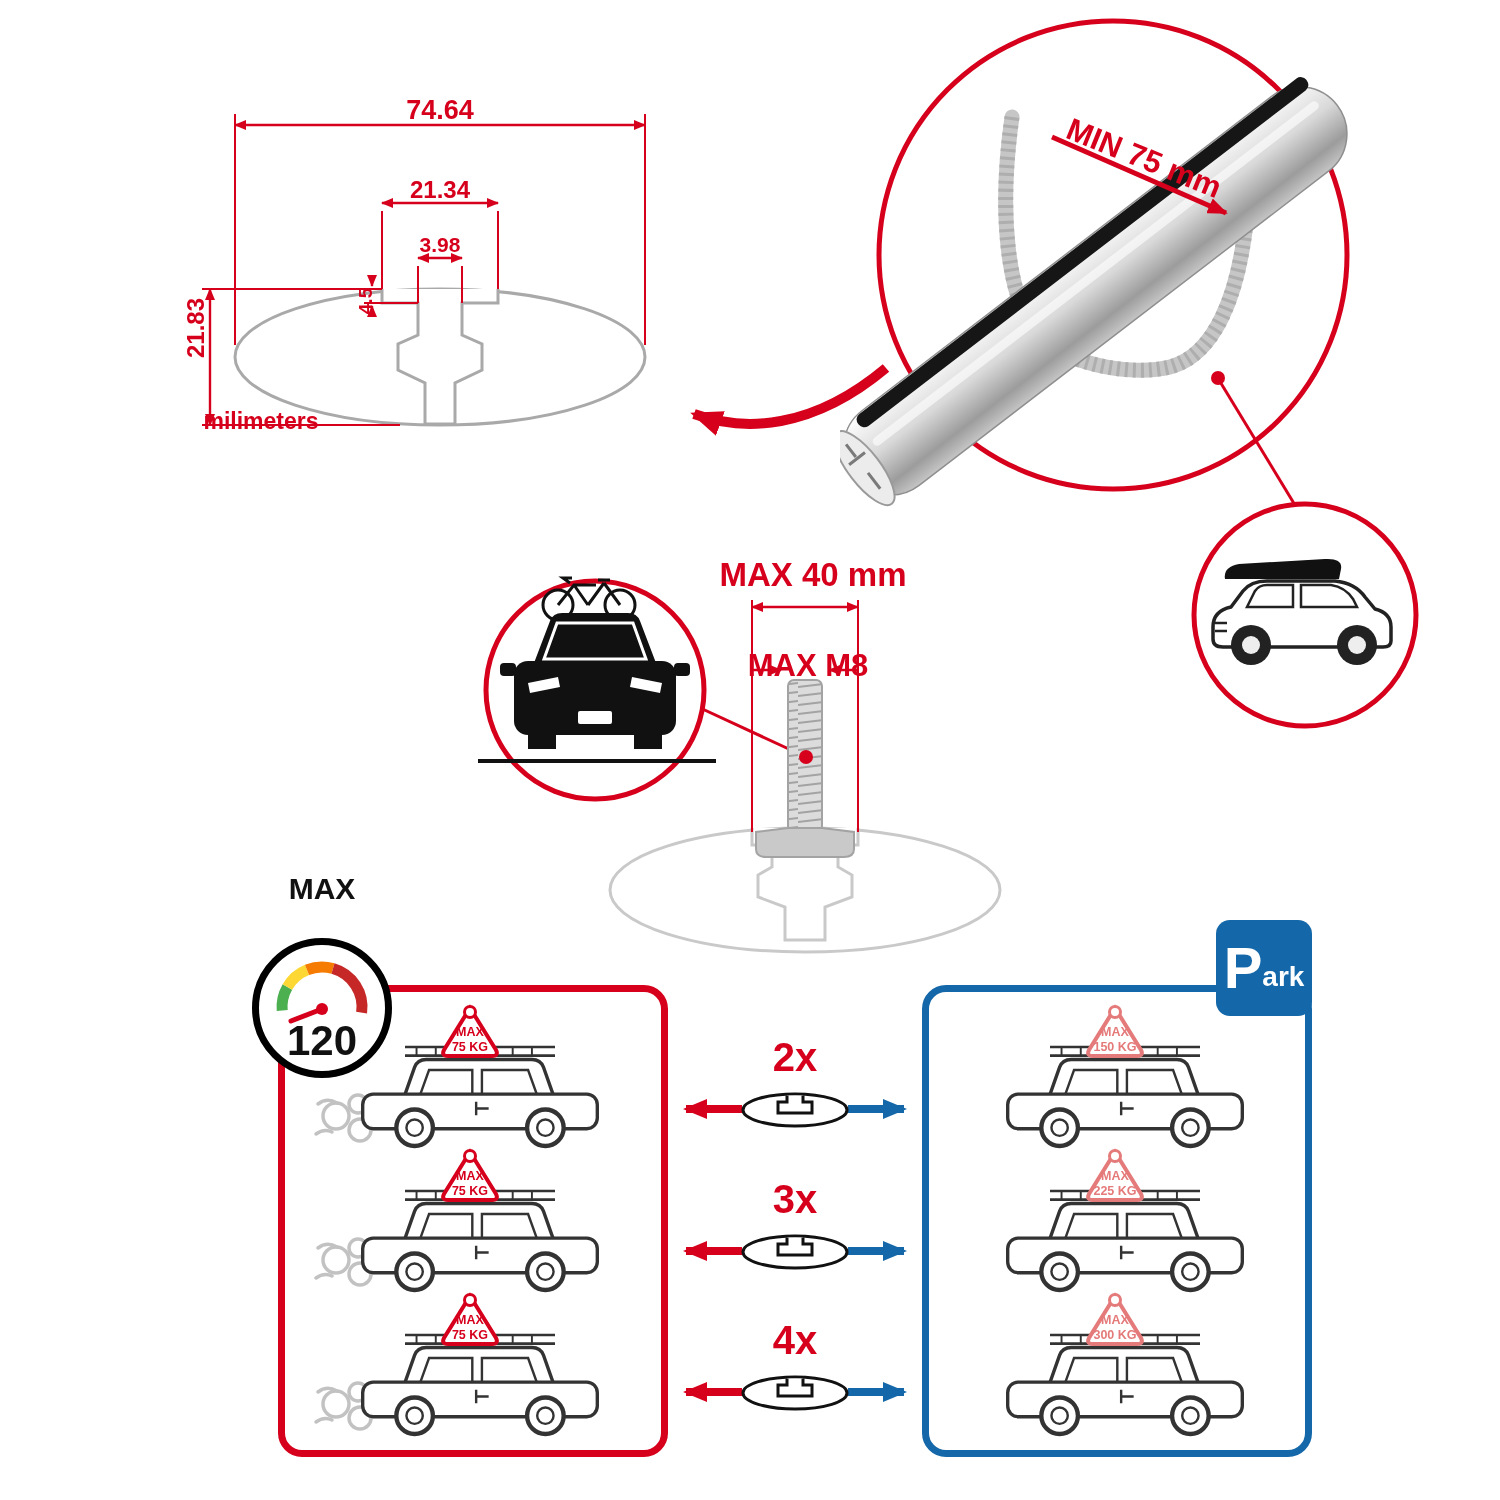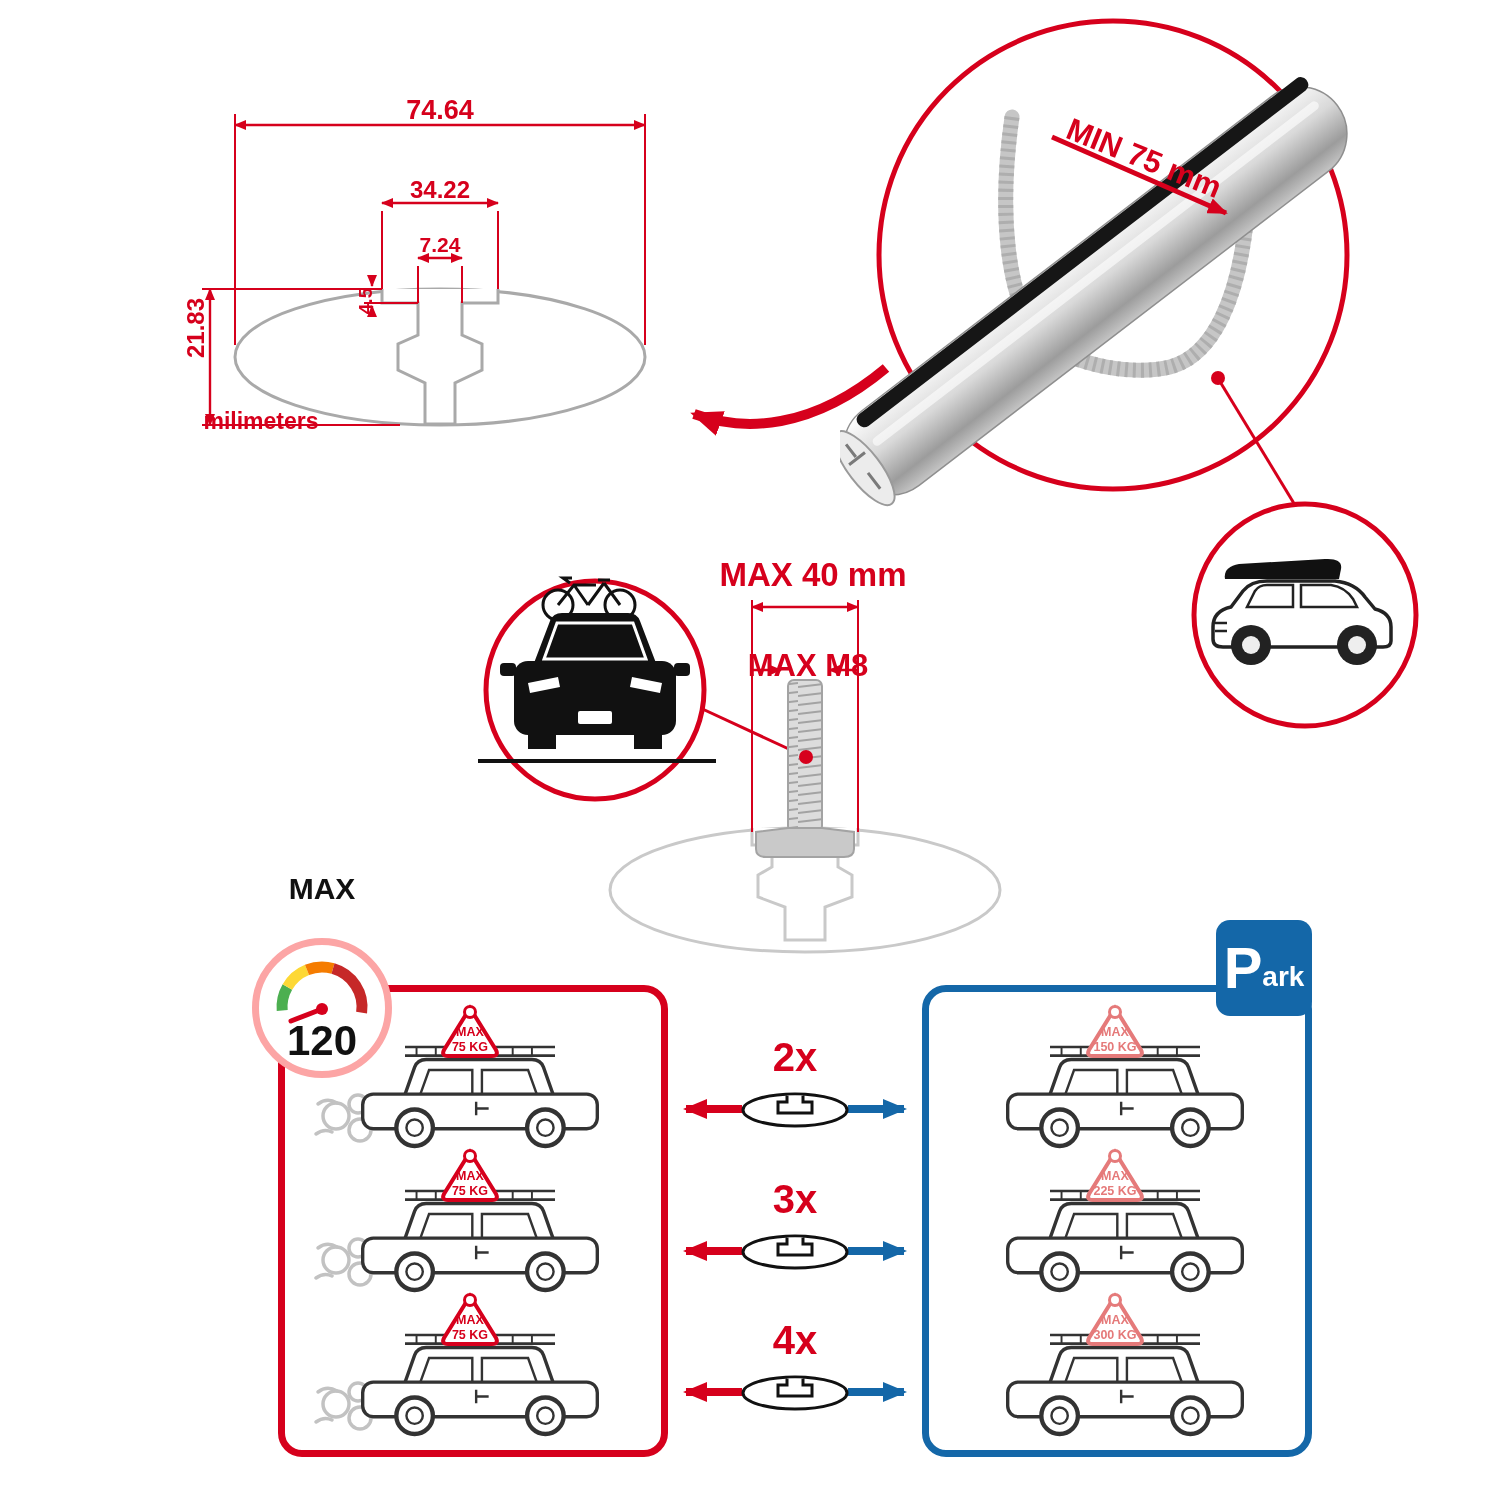--- a/index.html
+++ b/index.html
@@ -5,21 +5,21 @@
   html,body{margin:0;padding:0;background:#fff;}
   .page{position:relative;width:1500px;height:1500px;background:#fff;font-family:"Liberation Sans",sans-serif;overflow:hidden;}
   .abs{position:absolute;}
   .lbl{position:absolute;color:#d6001c;font-weight:600;text-align:center;white-space:nowrap;font-size:26px;}
   .lbl.black{color:#111;}
   .lbl.bold{font-weight:bold;}
   .rot-ccw{transform:rotate(-90deg);transform-origin:center center;}
   .box{position:absolute;box-sizing:border-box;background:#fff;border-radius:24px;}
   .box.redb{border:7px solid #d6001c;}
   .box.blueb{border:7px solid #1467a8;}
-  .speedo{position:absolute;box-sizing:border-box;width:140px;height:140px;border:7px solid #fca5a5;border-radius:50%;background:#fff;z-index:5;}
+  .speedo{position:absolute;box-sizing:border-box;width:140px;height:140px;border:7px solid #000000;border-radius:50%;background:#fff;z-index:5;}
   .speedo .val{position:absolute;left:0;right:0;top:72px;text-align:center;font-size:42px;font-weight:bold;color:#111;}
   .park{position:absolute;display:flex;align-items:center;justify-content:center;background:#1467a8;border-radius:14px;color:#fff;z-index:6;}
   .park .p-big{font-size:58px;font-weight:bold;line-height:1;}
   .park .p-small{font-size:28px;font-weight:bold;margin-top:18px;}
   svg text{font-family:"Liberation Sans",sans-serif;}
   .carunit{position:absolute;}
 </style>
 </head>
 <body>
 
@@ -102,22 +102,22 @@
       <path d="M222,196 V206" marker-end="url(#m-dim)"></path>
       <path d="M222,236 V226" marker-end="url(#m-dim)"></path>
       <path d="M214,209 H232" stroke-width="2"></path>
       <path d="M214,223 H268" stroke-width="2"></path>
       <path d="M60,209 V345" marker-start="url(#m-dim)" marker-end="url(#m-dim)"></path>
       <path d="M52,209 H230" stroke-width="2"></path>
       <path d="M52,345 H250" stroke-width="2"></path>
     </g>
   </svg>
   <div class="lbl" style="left:385px;top:95px;width:110px;font-size:27px">74.64</div>
-  <div class="lbl" style="left:385px;top:176px;width:110px;font-size:24px">34.22</div>
-  <div class="lbl" style="left:392px;top:233px;width:96px;font-size:21px">7.24</div>
+  <div class="lbl" style="left:385px;top:176px;width:110px;font-size:24px">21.34</div>
+  <div class="lbl" style="left:392px;top:233px;width:96px;font-size:21px">3.98</div>
   <div class="lbl rot-ccw" style="left:336px;top:290px;width:60px;font-size:19px">4.5</div>
   <div class="lbl rot-ccw" style="left:158px;top:314px;width:76px;font-size:24px">21.83</div>
   <div class="lbl" style="left:196px;top:408px;width:130px;font-size:23px;text-align:center">milimeters</div>
 
   <svg class="abs" style="left:840px;top:5px" width="540" height="530" viewBox="0 0 540 530">
     <circle cx="273" cy="250" r="234" fill="#fff" stroke="#d6001c" stroke-width="5"></circle>
 
     <g>
       <path d="M172,112 C158,210 168,292 196,328 C220,358 290,372 330,362 C375,350 398,290 406,218" stroke="#c6c6c6" stroke-width="15" fill="none" stroke-linecap="round"></path>
       <path d="M172,112 C158,210 168,292 196,328 C220,358 290,372 330,362 C375,350 398,290 406,218" stroke="#a8a8a8" stroke-width="15" fill="none" stroke-dasharray="3 5" opacity="0.8"></path>

